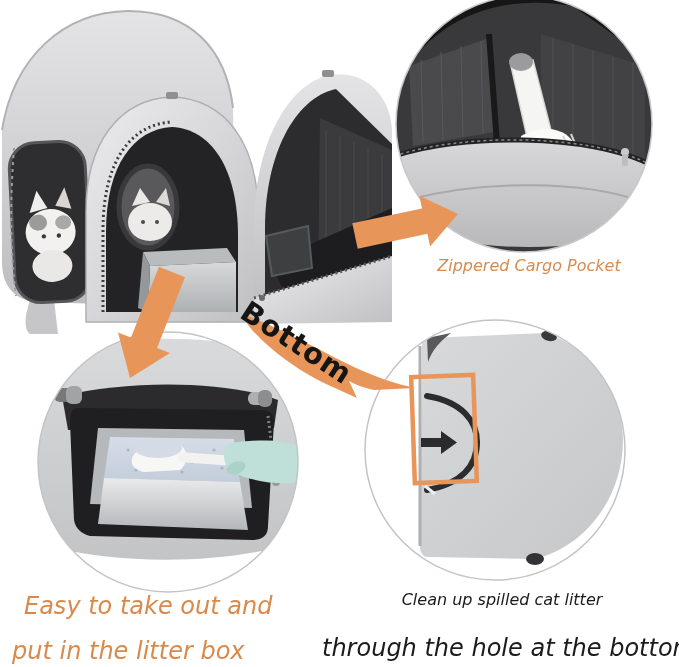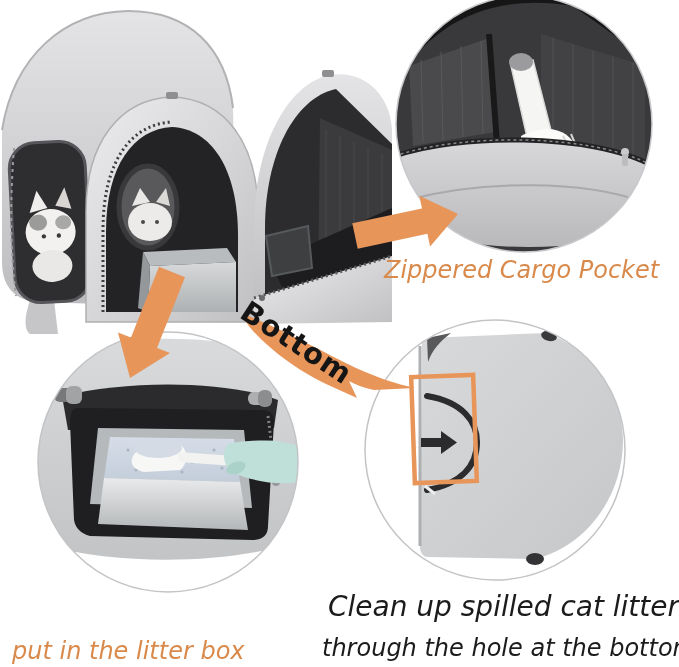--- a/index.html
+++ b/index.html
@@ -12,24 +12,24 @@
     position:relative;width:679px;height:667px;background:#ffffff;
     overflow:hidden;font-family:"DejaVu Sans",sans-serif;
   }
   .photo{position:absolute;}
   .caption{
     position:absolute;font-style:italic;white-space:nowrap;
     font-family:"DejaVu Sans",sans-serif;
   }
   .caption.orange{color:var(--caption_orange);}
   .caption.dark{color:var(--text_black);}
-  .cap-cargo{left:384px;top:256px;width:290px;text-align:left;font-size:24px;}
+  .cap-cargo{left:384px;top:256px;width:290px;text-align:center;font-size:16px;}
   .cap-easy1{left:24px;top:592px;font-size:24px;}
   .cap-easy2{left:12px;top:637px;font-size:24px;}
-  .cap-clean1{left:328px;top:590px;width:348px;text-align:center;font-size:28px;}
+  .cap-clean1{left:328px;top:590px;width:348px;text-align:center;font-size:16px;}
   .cap-clean2{left:322px;top:634px;width:356px;text-align:center;font-size:24px;}
   .cap-bottom{
     left:253px;top:294px;font-size:29px;font-weight:700;font-style:normal;
     color:#151515;transform:rotate(33deg);transform-origin:0 0;letter-spacing:1px;
   }
   svg{display:block;}
 </style>
 </head>
 <body>
 
@@ -287,18 +287,19 @@
     <polygon points="185,277.2 157,347.9 170,353 130,378 118,332.4 131,337.5 159,266.8" fill="var(--accent_orange)"></polygon>
     <path d="M243,314 C285,330 322,352 356,368 C376,377 396,384 415,388
              L374,390 C364,388 356,385 349,381 L357,398 L326,384
              C297,370 271,350 256,334 C249,327 244,320 243,314 Z" fill="var(--accent_orange)"></path>
   </svg>
 
   <div class="caption orange cap-cargo">Zippered Cargo Pocket</div>
 
   <div class="caption cap-bottom">Bottom</div>
 
+  <div class="caption orange cap-easy1">Easy to take out and</div>
   <div class="caption orange cap-easy2">put in the litter box</div>
 
   <div class="caption dark cap-clean1">Clean up spilled cat litter</div>
   <div class="caption dark cap-clean2">through the hole at the bottom</div>
 
 </div>
 
 </body></html>

